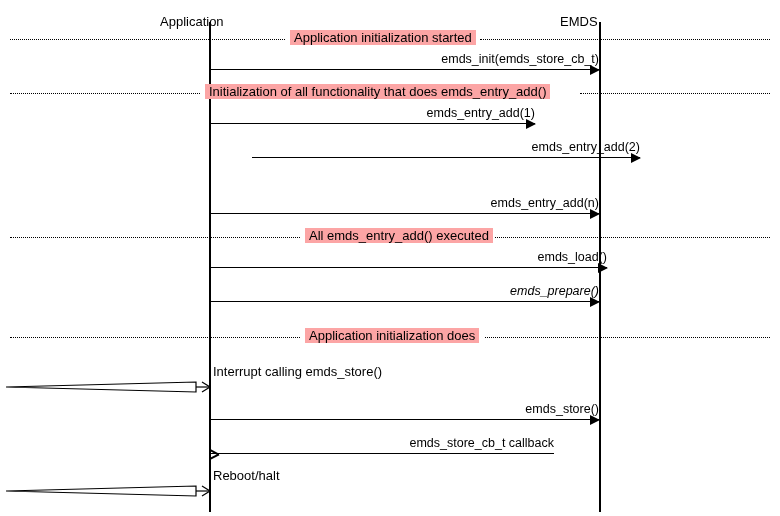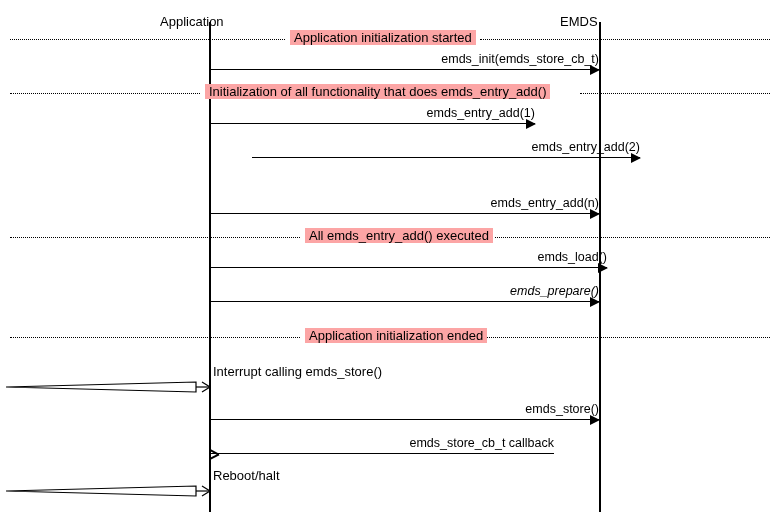--- a/index.html
+++ b/index.html
@@ -170,21 +170,21 @@
 
   <div class="msg" style="top:284px; left:211px; width:388px;font-style:italic;">
     <div class="msg-label">emds_prepare()</div>
     <div class="msg-line"></div>
     <div class="arrowhead-right"></div>
   </div>
 
   <div class="divider" style="top:328px;">
     <div class="divider-line" style="left:0; width:290px;"></div>
     <div class="divider-line" style="right:0; left:475px;"></div>
-    <div class="divider-text" style="left:295px;">Application initialization ended</div>
+    <div class="divider-text" style="left:295px;">Application initialization does</div>
   </div>
 
   <div class="free-label" style="top:364px; left:213px;">Interrupt calling emds_store()</div>
   <div class="ext-arrow" style="top:380px; width:204px;">
     <svg width="204" height="14" viewBox="0 0 204 14">
       <polyline points="0,7 190,2 190,12 0,7" fill="none" stroke="#000" stroke-width="1.2"></polyline>
       <line x1="190" y1="7" x2="204" y2="7" stroke="#000" stroke-width="1.2"></line>
       <polyline points="196,2 204,7 196,12" fill="none" stroke="#000" stroke-width="1.2"></polyline>
     </svg>
   </div>

